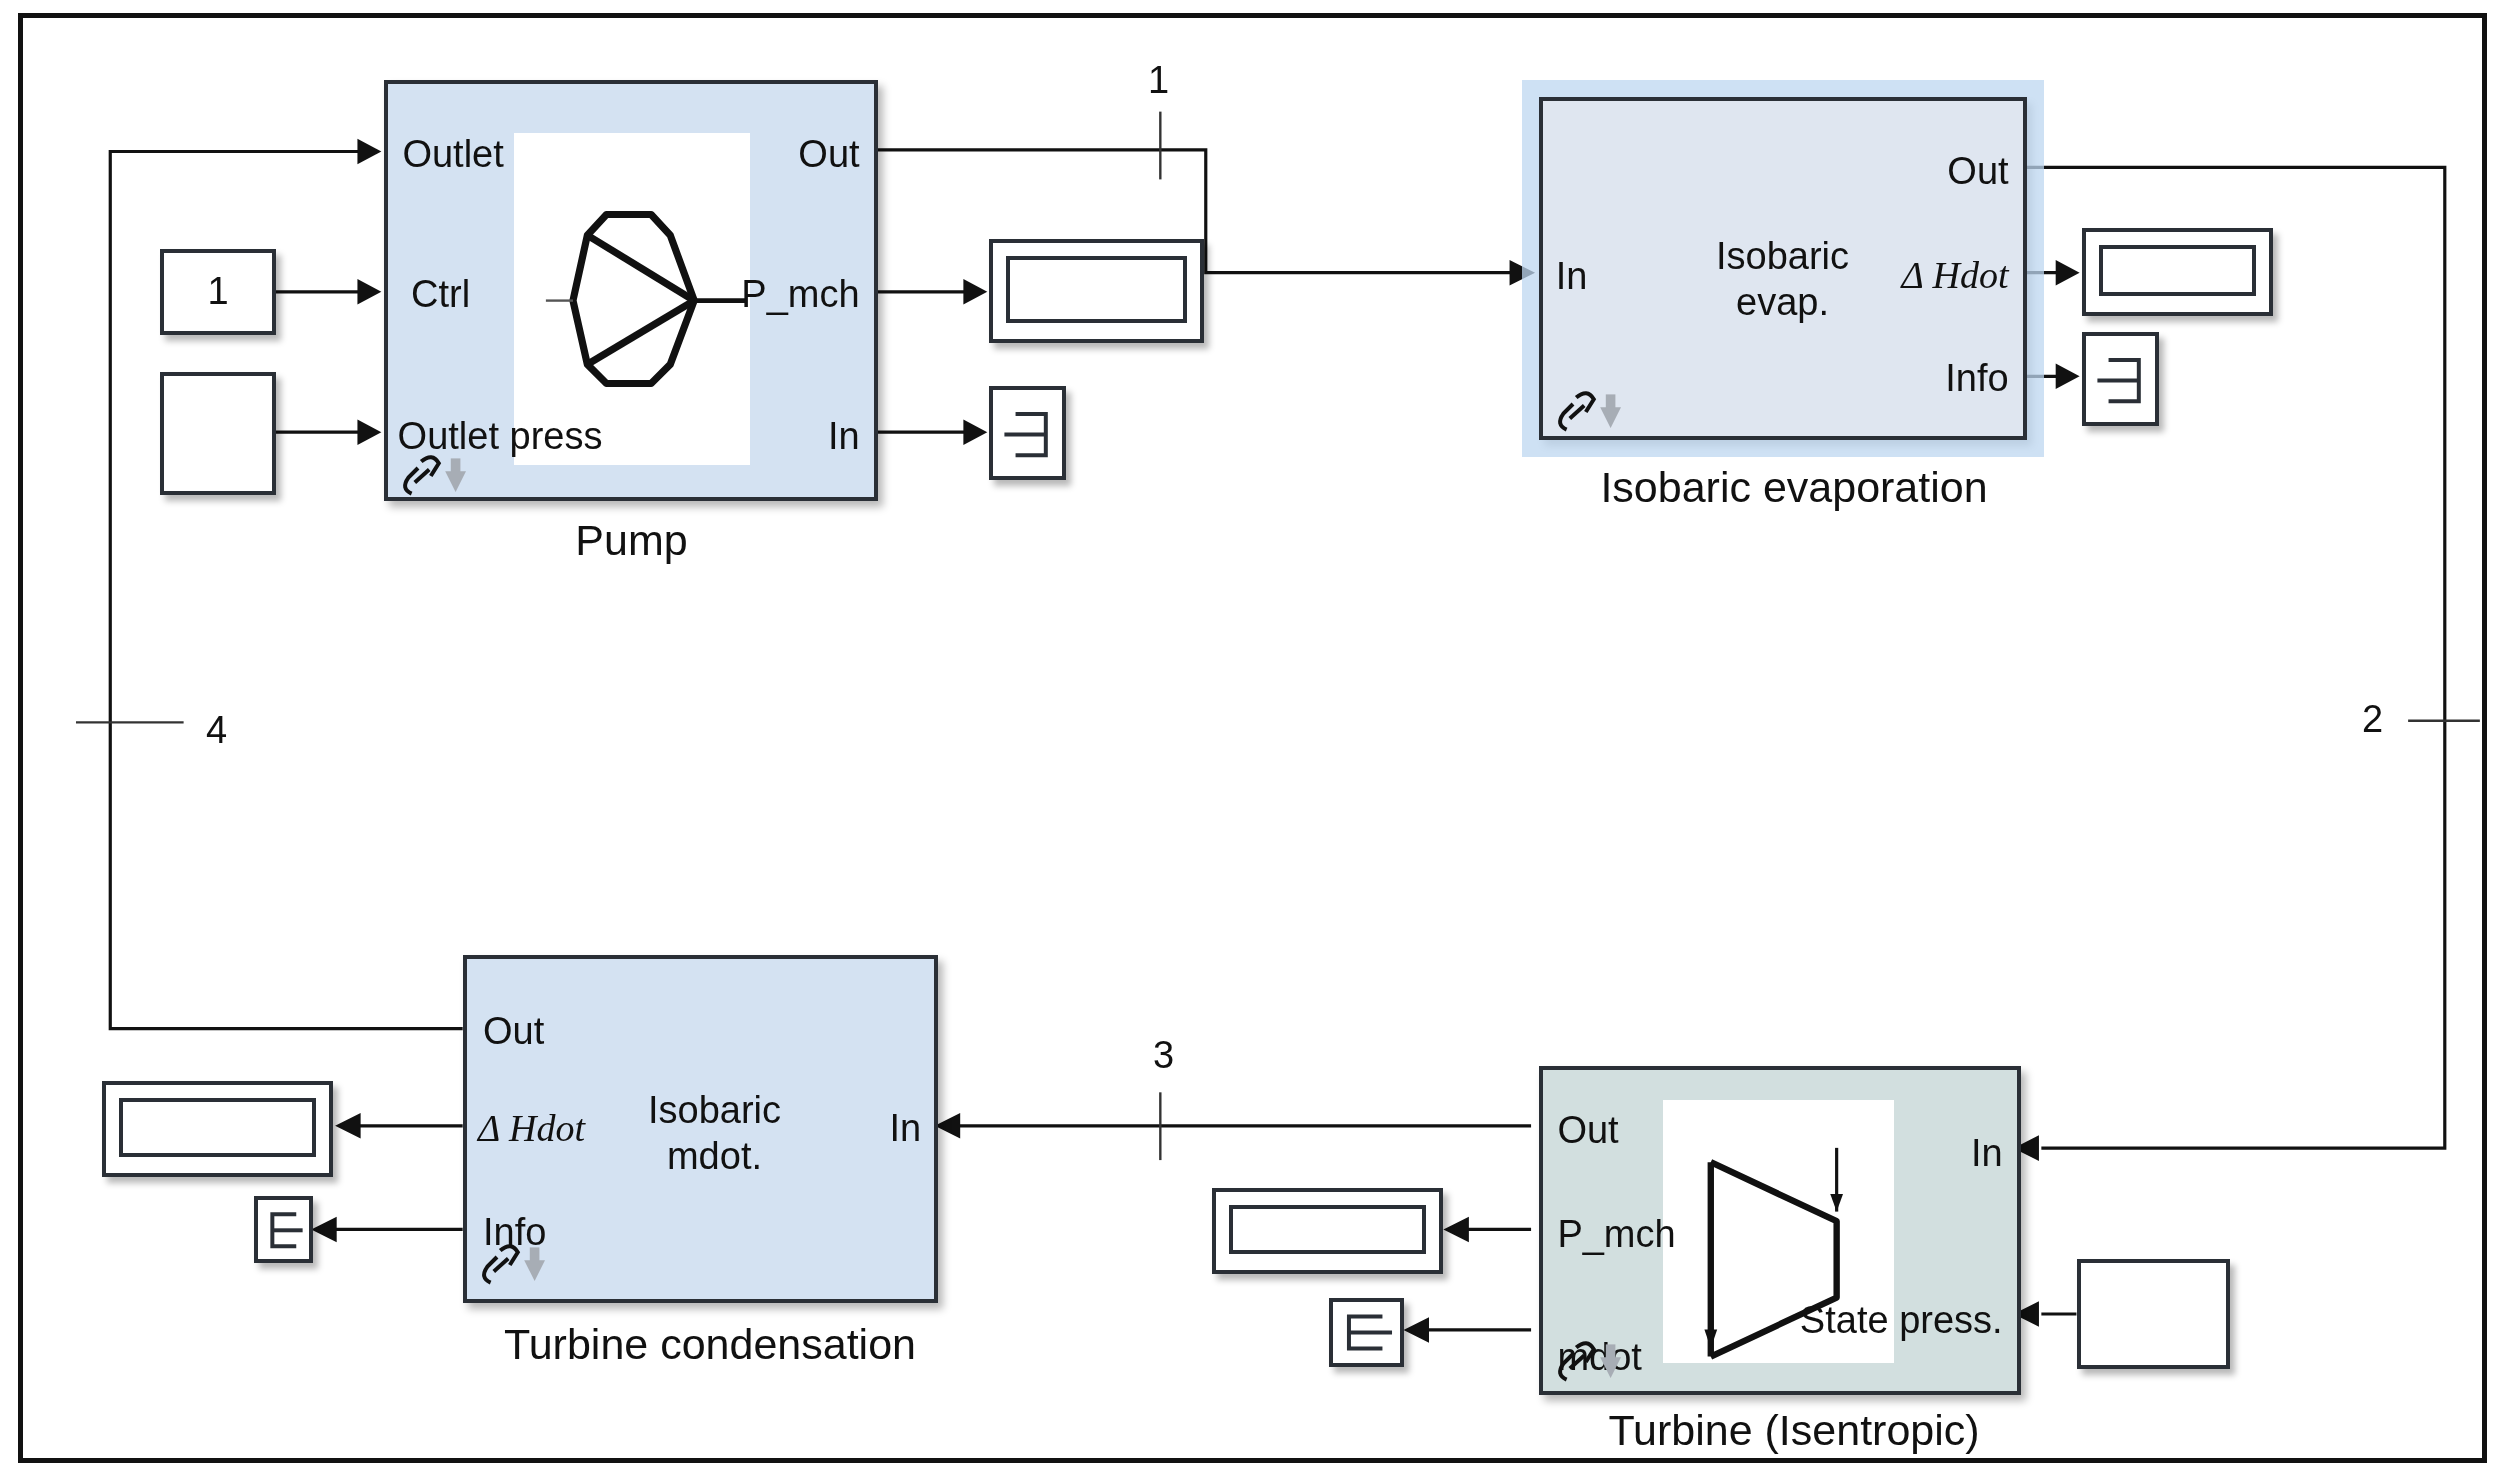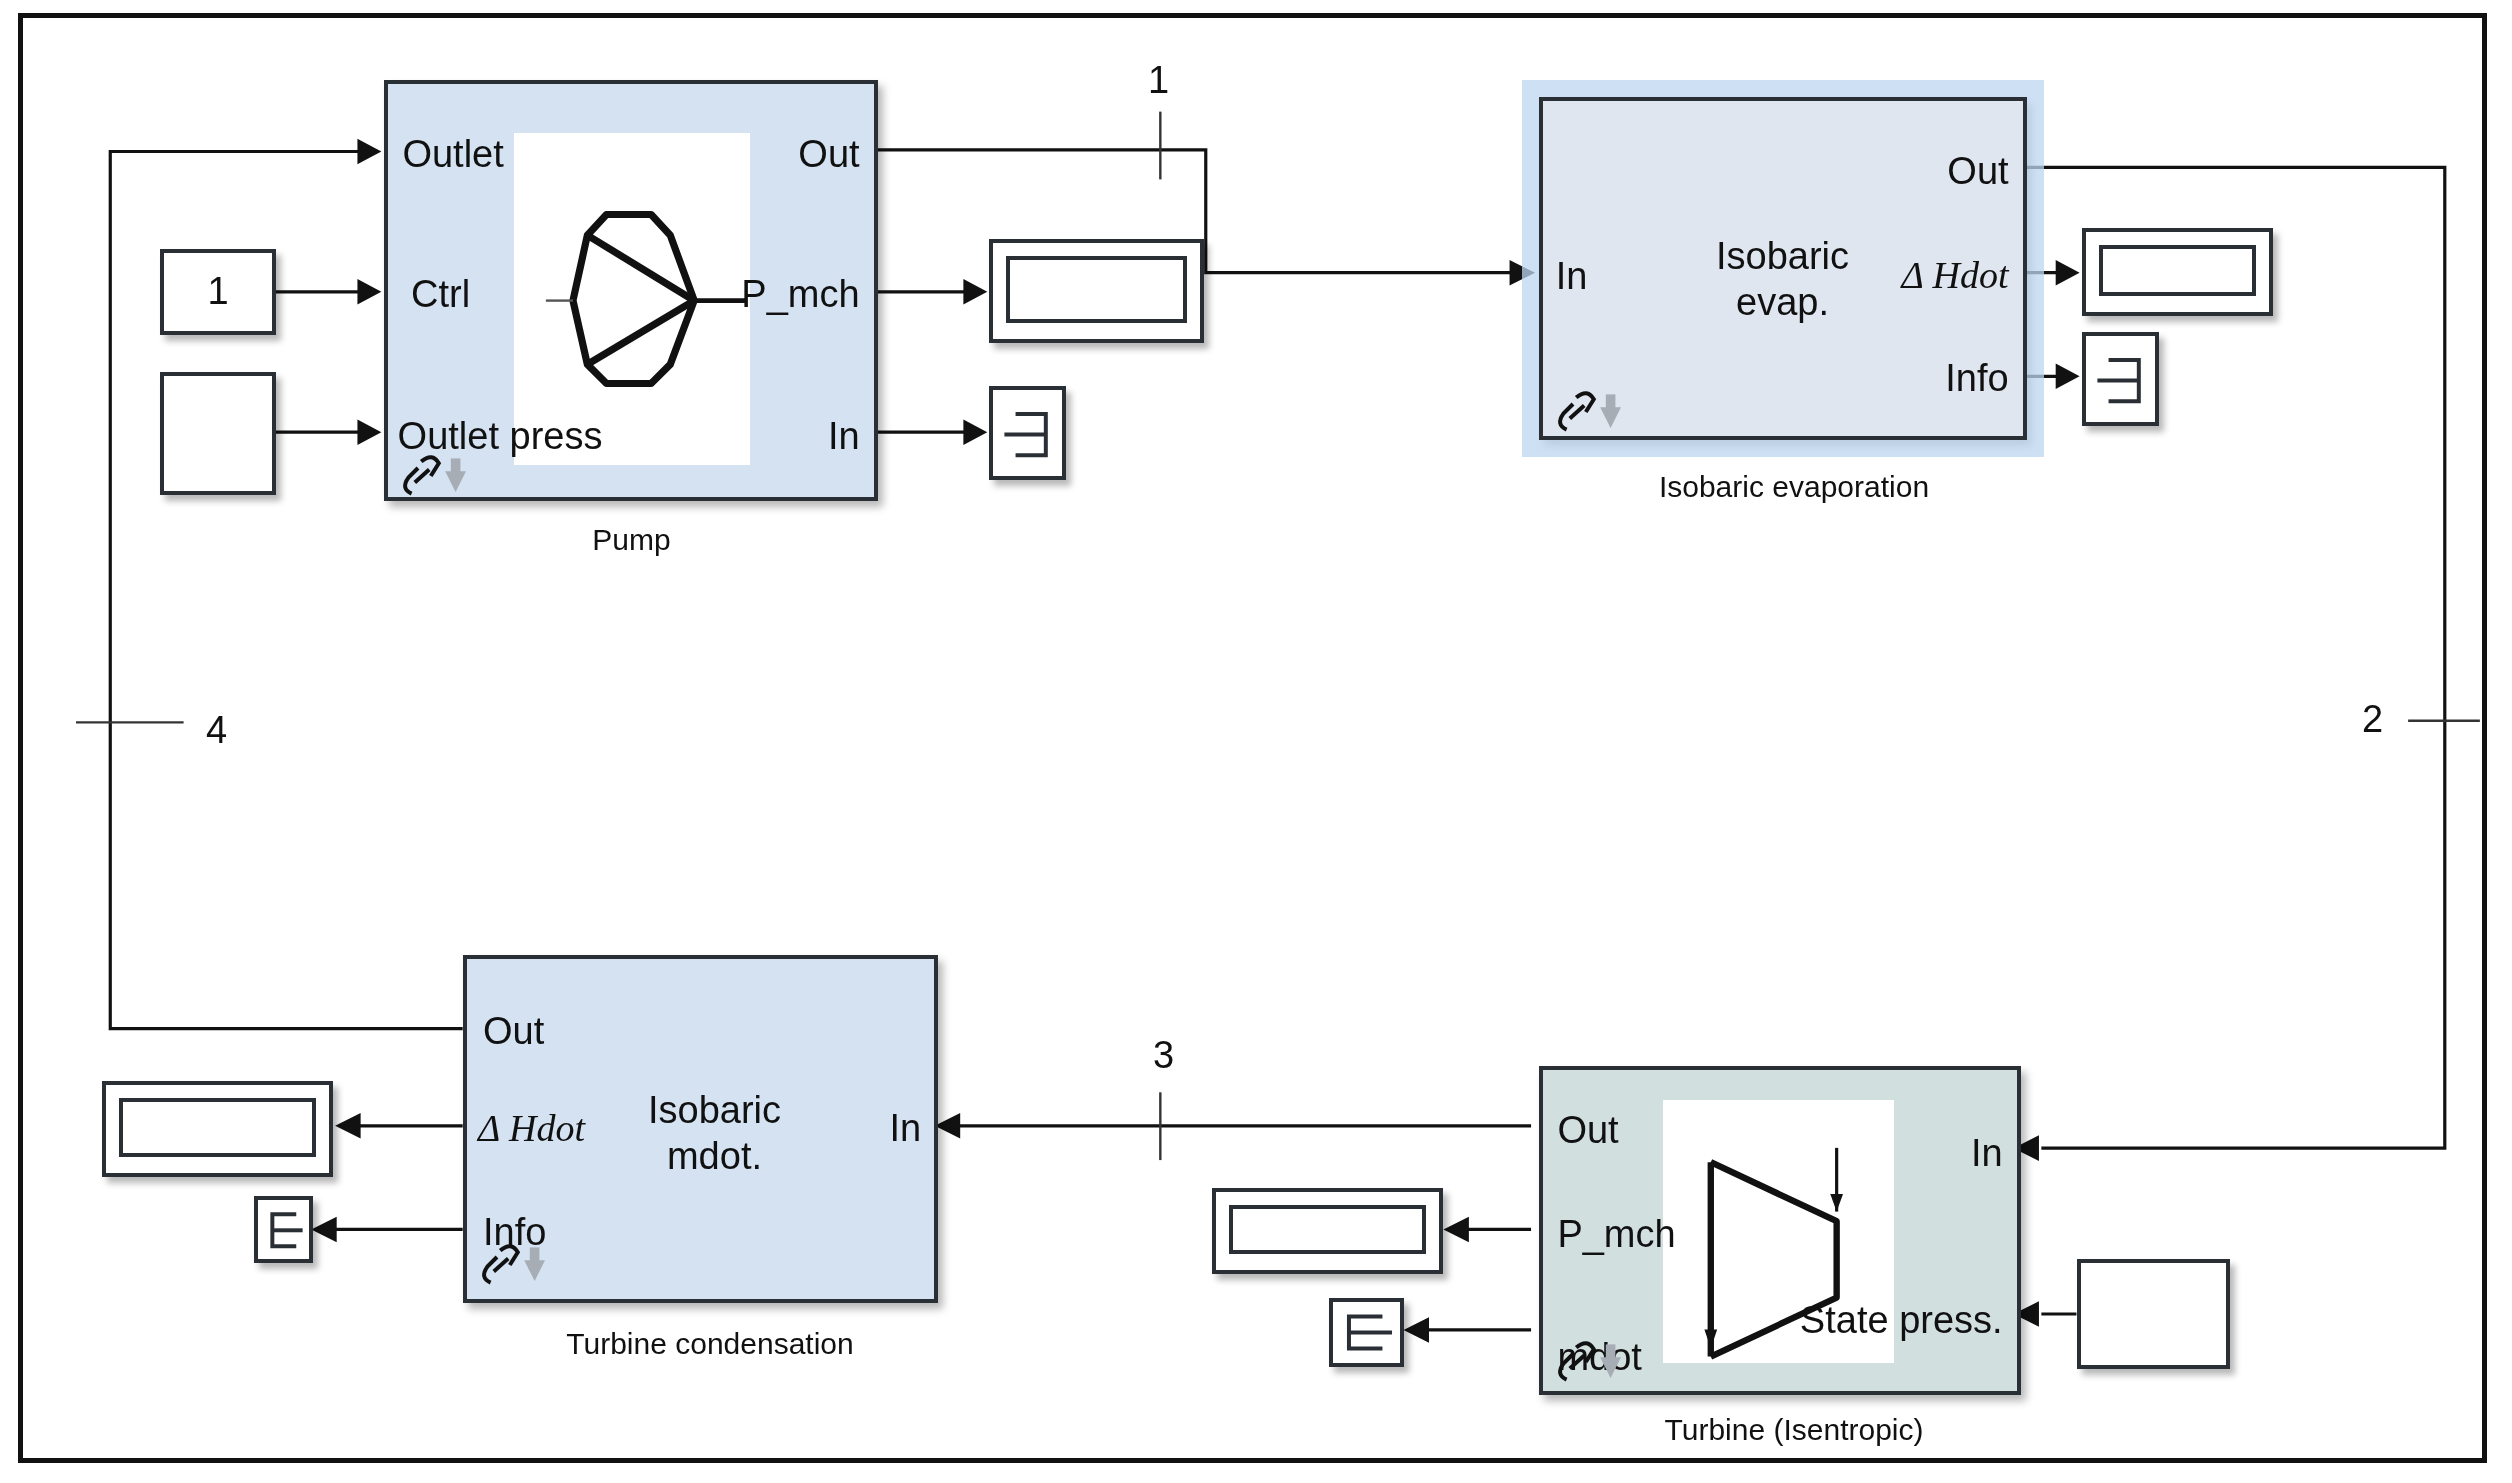--- a/index.html
+++ b/index.html
@@ -11,21 +11,21 @@
   .block { position:absolute; border:4px solid #2a2f36; box-sizing:border-box;
            box-shadow: 4.8px 6.4px 8px rgba(0,0,0,0.28); }
   .blue { background:#d4e2f2; }
   .evap { background:#dfe6f0; outline:17.5px solid rgba(190,215,240,0.75); }
   .teal { background:#d2dfdf; }
   .inner { position:absolute; background:#ffffff; }
   .port { position:absolute; font-size:38px; line-height:38px; white-space:nowrap; }
   .port.r { text-align:right; }
   .italic { font-style:italic;font-family:Liberation Serif, serif; }
   .center-text { position:absolute; font-size:38px; line-height:46px; text-align:center;margin-top:12px; }
-  .caption { position:absolute; font-size:30px; line-height:40px; text-align:center; white-space:nowrap; }
+  .caption { position:absolute; font-size:43px; line-height:40px; text-align:center; white-space:nowrap; }
   .sig { position:absolute; font-size:38px; line-height:40px; }
   .const { position:absolute; background:#fff; border:4px solid #2a2f36; box-sizing:border-box;
            box-shadow:4.8px 6.4px 6.4px rgba(0,0,0,0.28); font-size:38px; text-align:center; }
   .display { position:absolute; background:#fff; border:4px solid #2a2f36; box-sizing:border-box;
              box-shadow:4.8px 6.4px 6.4px rgba(0,0,0,0.28); }
   .display .screen { position:absolute; left:12.8px; top:12.8px; right:12.8px; bottom:16px;
                      border:4px solid #2a2f36; }
   .sink { position:absolute; background:#fff; border:4px solid #2a2f36; box-sizing:border-box;
           box-shadow:4.8px 6.4px 6.4px rgba(0,0,0,0.28); }
   .badge { position:absolute; width:88px; height:56px; }

